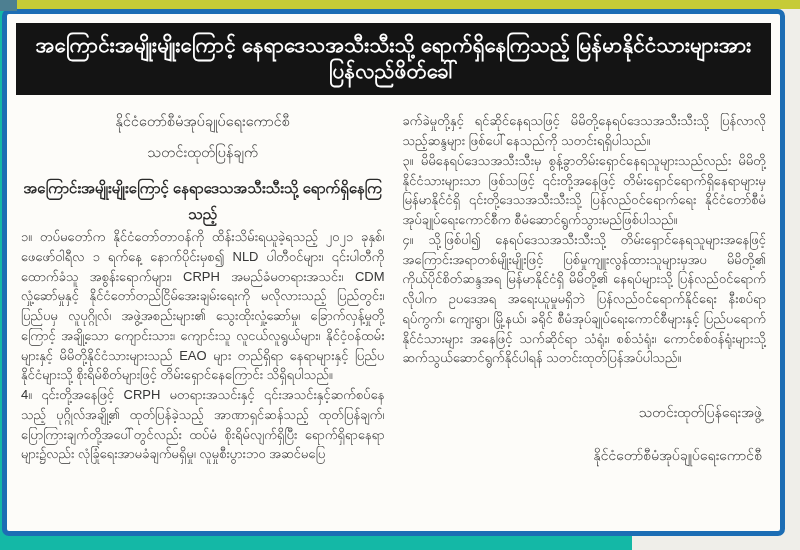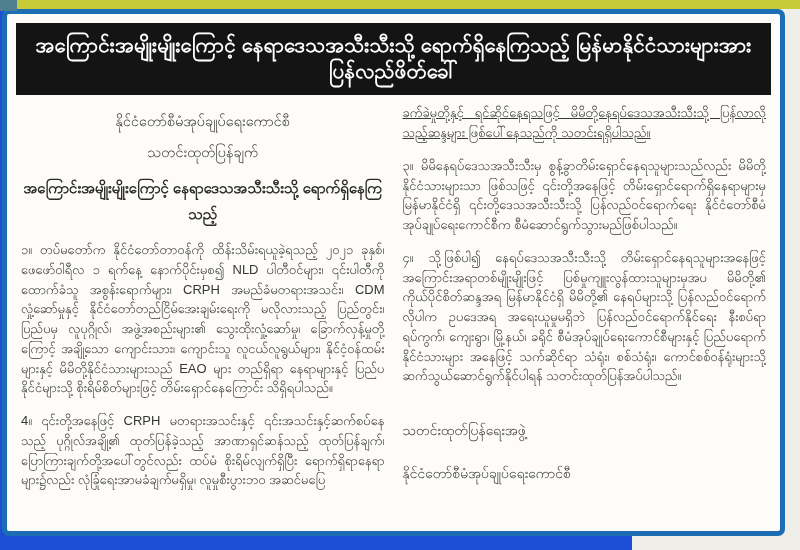--- a/index.html
+++ b/index.html
@@ -8,21 +8,21 @@
     width: 800px;
     height: 550px;
     overflow: hidden;
     font-family: "Liberation Sans", "DejaVu Sans", sans-serif;
     background: #efeee9;
   }
   .scan {
     position: relative;
     width: 632px;
     height: 550px;
-    background: #1d4ed8;
+    background: #14b8a6;
   }
   
   .yellow-strip {
     position: absolute;
     top: 0; left: 0;
     width: 800px; height: 9px;
     background: #c6cb37;
   }
   .teal-block {
     position: absolute;
@@ -76,29 +76,28 @@
   .subject {
     text-align: center;
     font-weight: bold;
     font-size: 15px;
     color: #2a2a2a;
     line-height: 1.75;
     margin-top: 10px;
   }
   .para {
     text-align: justify;
-    margin-top: 13px;
     color: #373737;
   }
   .para.first-right {
-    margin-top: 0;
-    text-decoration: underline;
+    margin-top: 8px;
   }
   .sig-block {
     margin-top: 34px;
+    text-align: right;
     padding-right: 4px;
     font-size: 14px;
     color: #3a3a3a;
   }
   .sig-line1 { margin-bottom: 22px; }
   .sig-line2 { font-weight: normal; }
 </style>
 </head>
 <body>
 

